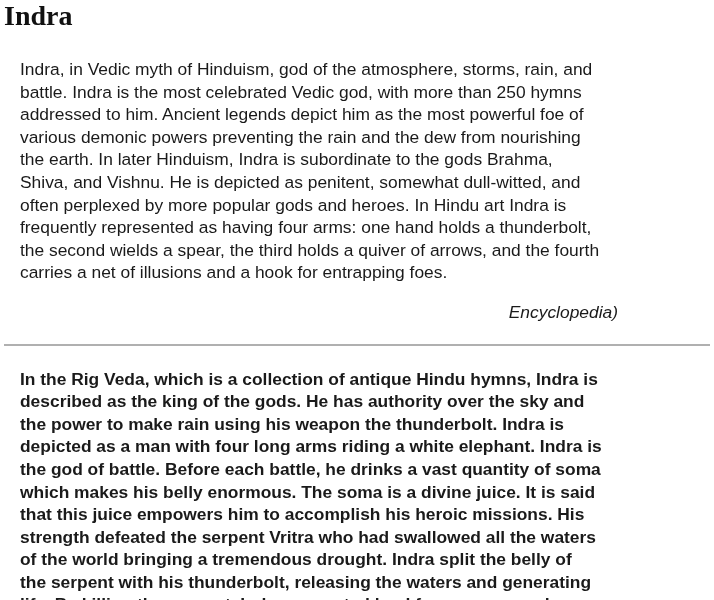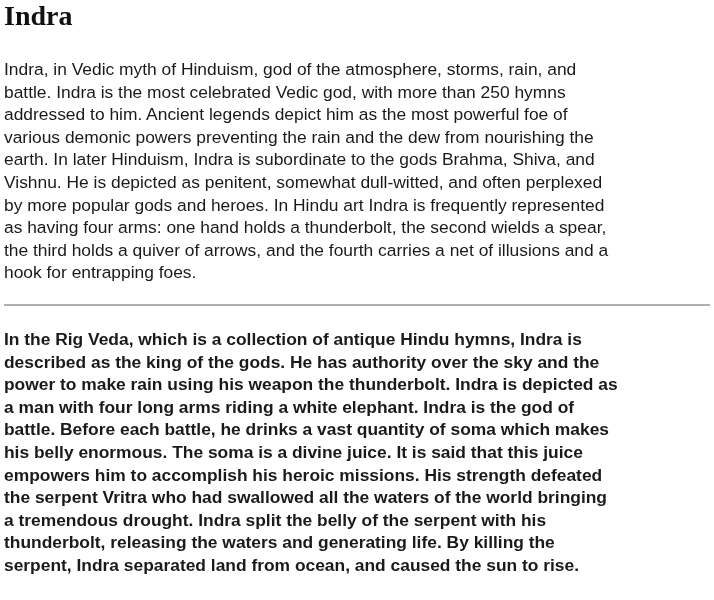--- a/index.html
+++ b/index.html
@@ -24,21 +24,21 @@
       font-size: 28px;
       line-height: 32px;
       margin: 0;
       padding-top: 0;
       color: #111;
     }
     p.body-text {
       font-family: "Liberation Sans", sans-serif;
       font-size: 17.4px;
       line-height: 22.6px;
-      margin: 0;
+      margin: 16px;
     }
     .para1 {
       margin-top: 26px !important;
     }
     .citation {
       font-family: "Liberation Sans", sans-serif;
       font-style: italic;
       font-size: 17.4px;
       line-height: 22.6px;
       text-align: right;
@@ -63,18 +63,19 @@
   </style>
 </head>
 <body>
 
 <div class="page">
   <h1 class="title">Indra</h1>
 
   <p class="body-text para1">Indra, in Vedic myth of Hinduism, god of the atmosphere, storms, rain, and battle. Indra is the most celebrated Vedic god, with more than 250 hymns addressed to him. Ancient legends depict him as the most powerful foe of various demonic powers preventing the rain and the dew from nourishing the earth. In later Hinduism, Indra is subordinate to the gods Brahma, Shiva, and Vishnu. He is depicted as penitent, somewhat dull-witted, and often perplexed by more popular gods and heroes. In Hindu art Indra is frequently represented as having four arms: one hand holds a thunderbolt, the second wields a spear, the third holds a quiver of arrows, and the fourth carries a net of illusions and a hook for entrapping foes.</p>
 
   <p class="citation">
+    <span>Encyclopedia)</span>
   </p>
 
   <hr class="divider">
 
   <p class="body-text para2">In the Rig Veda, which is a collection of antique Hindu hymns, Indra is described as the king of the gods. He has authority over the sky and the power to make rain using his weapon the thunderbolt. Indra is depicted as a man with four long arms riding a white elephant. Indra is the god of battle. Before each battle, he drinks a vast quantity of soma which makes his belly enormous. The soma is a divine juice. It is said that this juice empowers him to accomplish his heroic missions. His strength defeated the serpent Vritra who had swallowed all the waters of the world bringing a tremendous drought. Indra split the belly of the serpent with his thunderbolt, releasing the waters and generating life. By killing the serpent, Indra separated land from ocean, and caused the sun to rise.</p>
 </div>
 
 </body></html>

